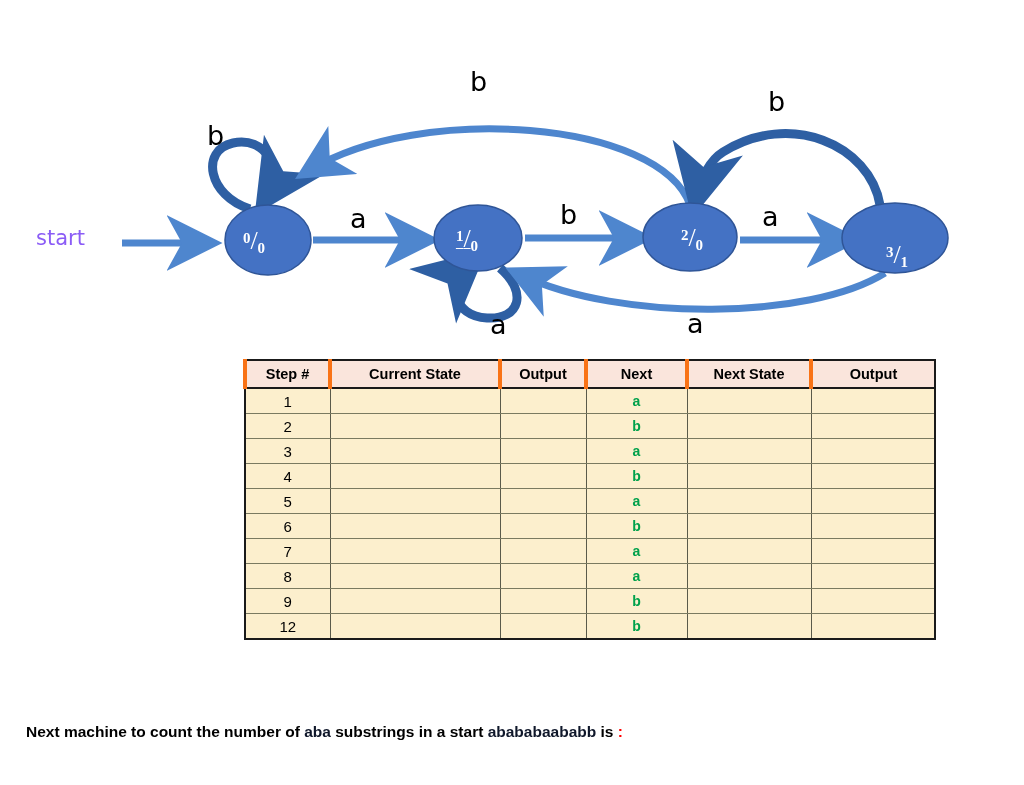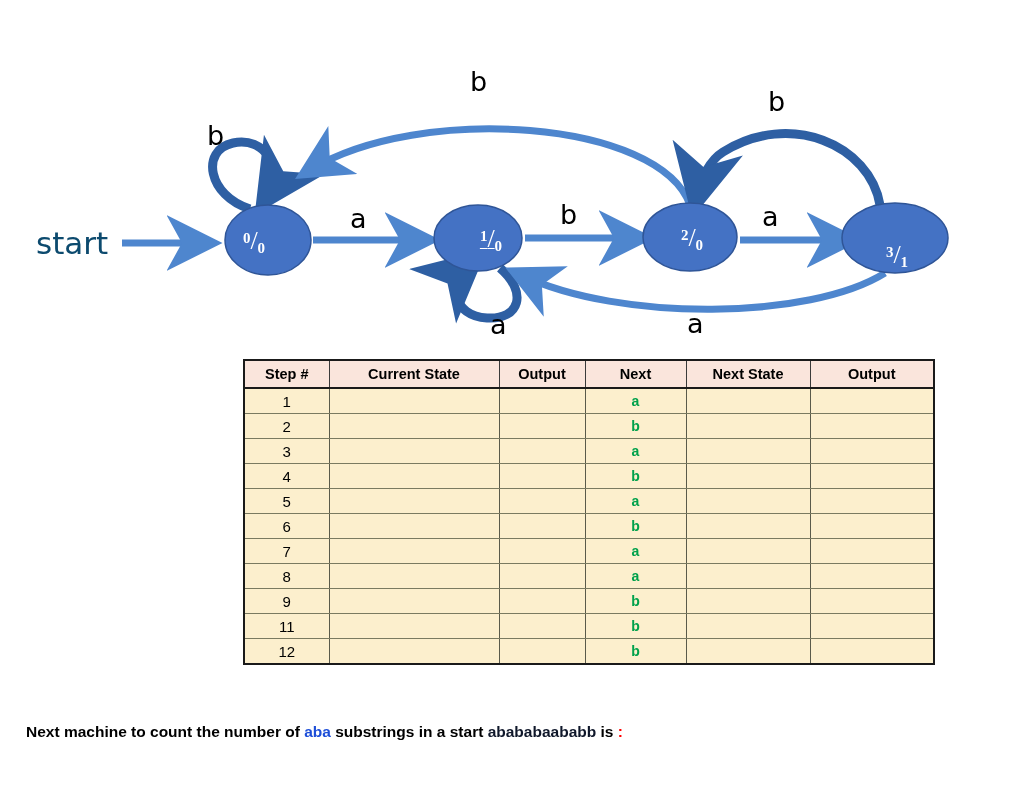--- a/index.html
+++ b/index.html
@@ -32,22 +32,22 @@
     position: absolute;
     font-family: "DejaVu Sans", sans-serif;
     font-size: 27px;
     color: #000000;
     line-height: 1;
     user-select: none;
   }
   .start-label {
     position: absolute;
     font-family: "DejaVu Sans", sans-serif;
-    font-size: 31px;
-    color: #0c4a6e;
+    font-size: 21px;
+    color: #8b5cf6;
     line-height: 1;
   }
 
   .state-label {
     position: absolute;
     color: #ffffff;
     font-family: "Liberation Serif", serif;
     font-weight: bold;
     white-space: nowrap;
     user-select: none;
@@ -87,21 +87,21 @@
     text-align: center;
     vertical-align: middle;
     font-family: "Liberation Sans", sans-serif;
   }
   table.trace thead th {
     background: #FAE5DC;
     font-size: 14.5px;
     font-weight: bold;
     color: #000000;
     border-bottom: 2px solid #1a1a1a;
-    border-left: 1px solid #f97316;
+    border-left: 4px solid #f97316;
     border-right: 1px solid #3a3a3a;
     border-top: none;
     height: 26px;
   }
   table.trace tbody td {
     background: #FCEFCD;
     font-size: 14.5px;
     color: #000000;
     border-left: 1px solid #5a5a4a;
     border-right: 1px solid #5a5a4a;
@@ -127,21 +127,21 @@
   #caption {
     position: absolute;
     left: 26px;
     top: 723px;
     font-family: "Liberation Sans", sans-serif;
     font-size: 15.5px;
     font-weight: bold;
     color: #000000;
     white-space: nowrap;
   }
-  #caption .hl-red { color: #1d4ed8; }
+  #caption .hl-red { color: #0f172a; }
   #caption .hl-green { color: #0f172a; }
   #caption .colon { color: #FF0000; }
 </style>
 </head>
 <body>
 
 <div id="diagram-area">
 
   <svg id="diagram-svg" width="1024" height="355" viewBox="0 0 1024 355">
     <defs>
@@ -194,21 +194,21 @@
     <ellipse cx="690" cy="237" rx="47" ry="34" fill="#4472C4" stroke="#2F5597" stroke-width="1.5"></ellipse>
     <ellipse cx="895" cy="238" rx="53" ry="35" fill="#4472C4" stroke="#2F5597" stroke-width="1.5"></ellipse>
   </svg>
 
   <div class="start-label" style="left:36px; top:228px;">start</div>
 
   <div class="state-label" style="left:232px; top:226px; width:44px;">
     <span class="num">0</span><span class="slash">/</span><span class="den">0</span>
   </div>
 
-  <div class="state-label" style="left:469px; top:224px; width:44px;text-decoration:underline;">
+  <div class="state-label" style="left:445px; top:224px; width:44px;text-decoration:underline;">
     <span class="num">1</span><span class="slash">/</span><span class="den">0</span>
   </div>
 
   <div class="state-label" style="left:670px; top:223px; width:44px;text-align:center;">
     <span class="num">2</span><span class="slash">/</span><span class="den">0</span>
   </div>
 
   <div class="state-label" style="left:875px; top:240px; width:44px;">
     <span class="num">3</span><span class="slash">/</span><span class="den">1</span>
   </div>
@@ -310,28 +310,20 @@
         </tr>
         <tr>
           <td class="step-cell">9</td>
           <td></td>
           <td></td>
           <td class="input-cell">b</td>
           <td></td>
           <td></td>
         </tr>
         <tr>
-          <td class="step-cell">11</td>
-          <td></td>
-          <td></td>
-          <td class="input-cell">b</td>
-          <td></td>
-          <td></td>
-        </tr>
-        <tr>
           <td class="step-cell">12</td>
           <td></td>
           <td></td>
           <td class="input-cell">b</td>
           <td></td>
           <td></td>
         </tr>
       </tbody>
   </table>
 </div>

